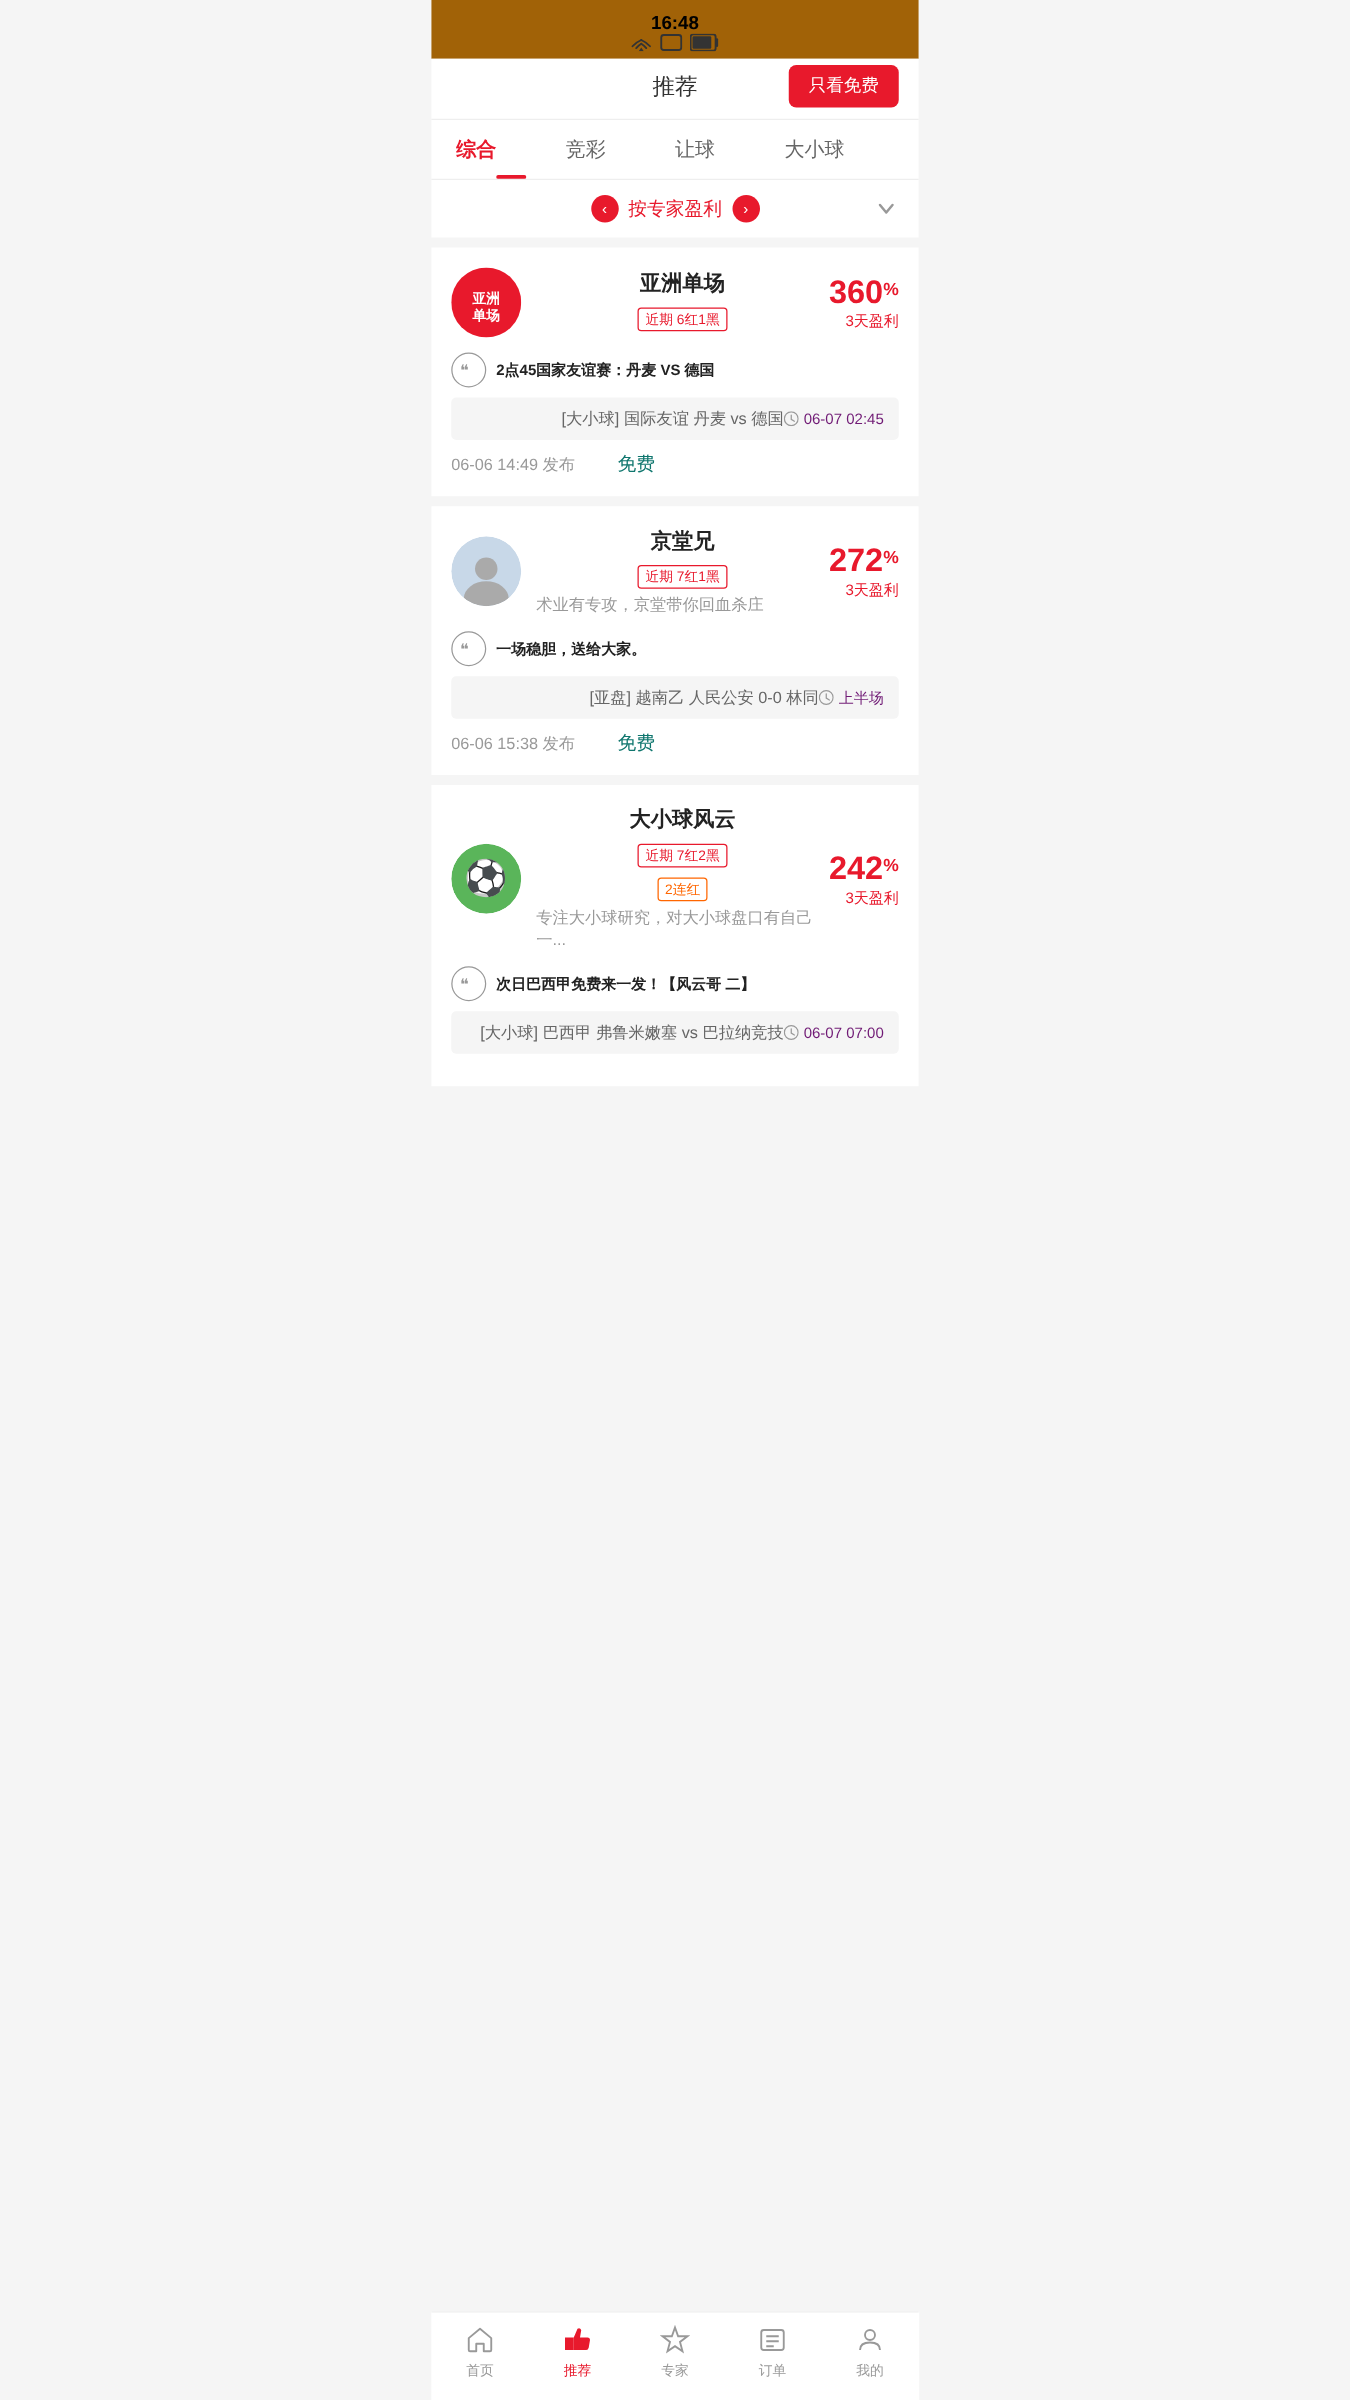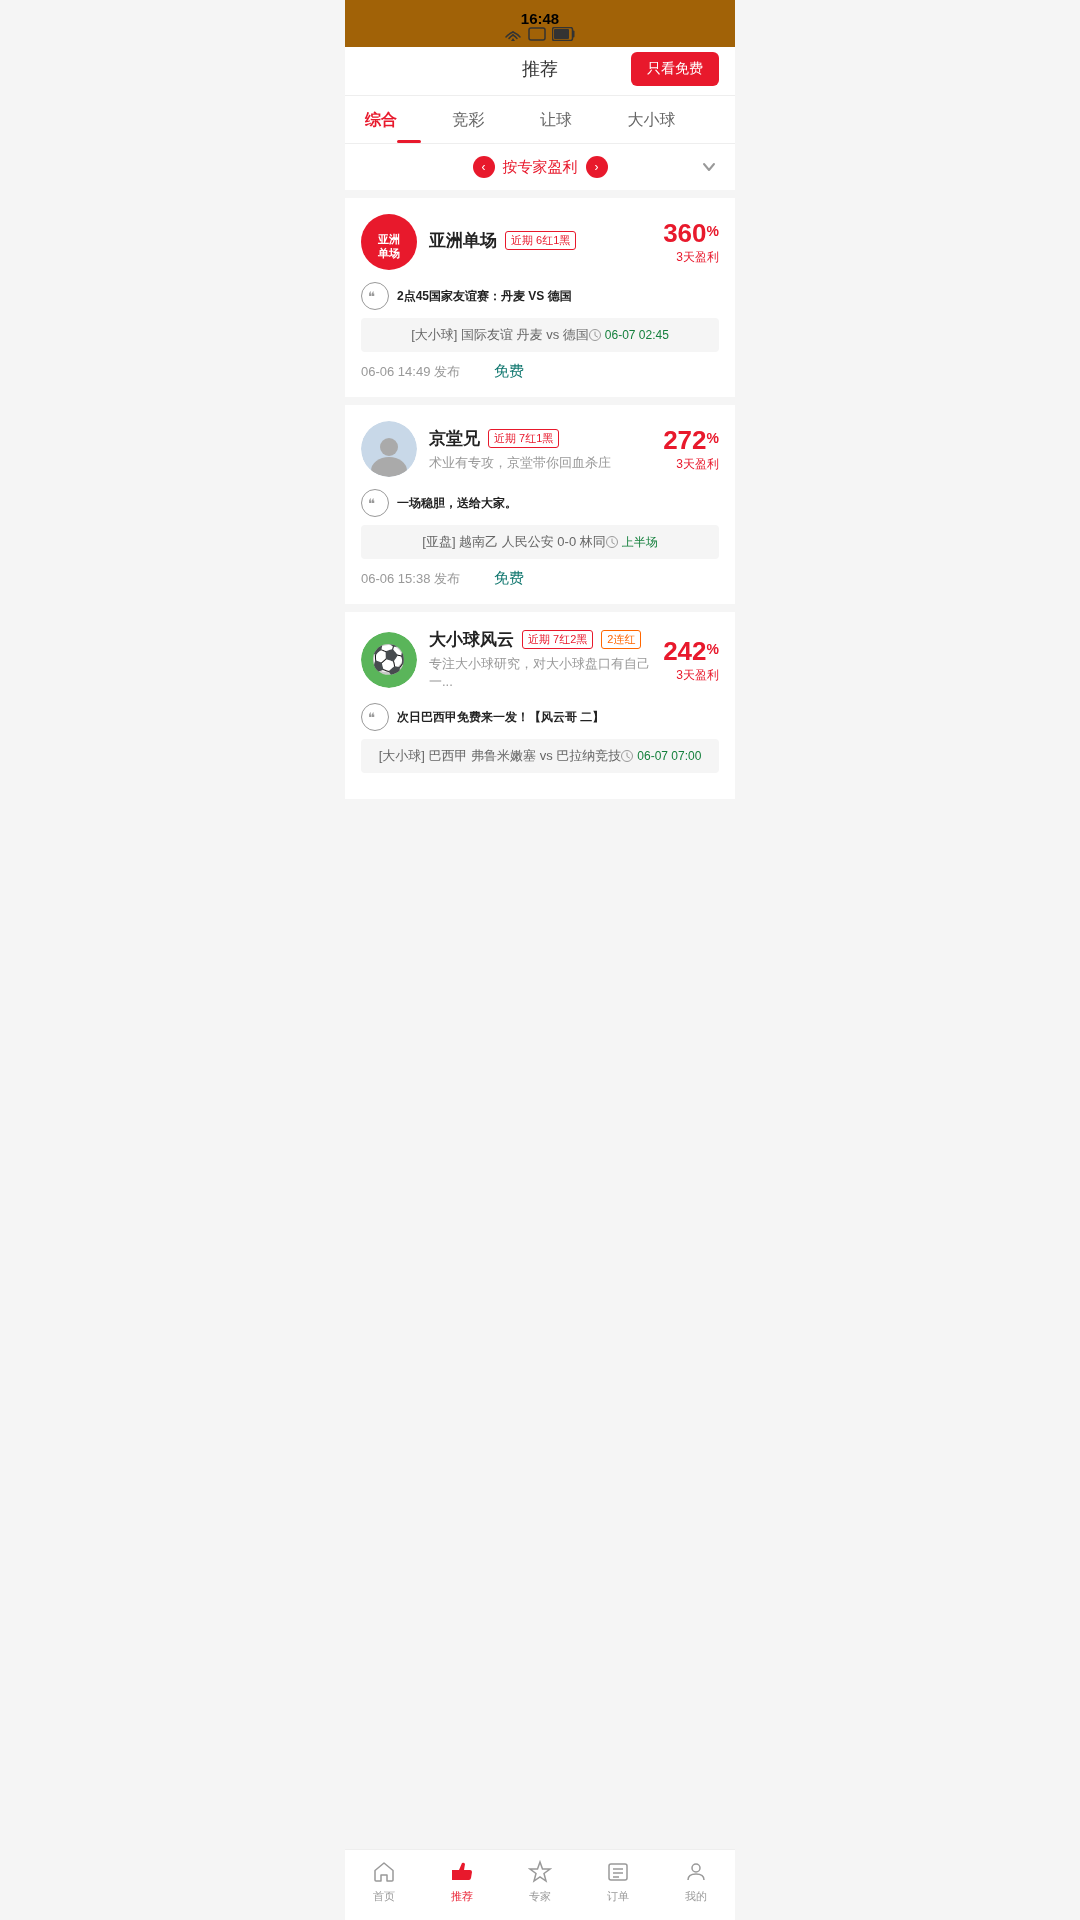--- a/index.html
+++ b/index.html
@@ -160,20 +160,21 @@
       font-weight: bold;
     }
     .expert-info {
       flex: 1;
     }
     .expert-name-row {
       display: flex;
       align-items: center;
       gap: 8px;
       margin-bottom: 4px;
+      flex-direction: column;
     }
     .expert-name {
       font-size: 17px;
       font-weight: 600;
       color: #222;
     }
     .badge {
       border: 1px solid #e8192c;
       color: #e8192c;
       font-size: 11px;
@@ -233,33 +234,33 @@
       font-size: 12px;
       color: #222;
       font-weight: 700;
     }
     .post-meta {
       background: #f5f5f5;
       padding: 8px 12px;
       border-radius: 4px;
       margin-bottom: 10px;
       display: flex;
-      justify-content: center;
+      justify-content: flex-end;
       align-items: center;
     }
     .post-meta-left {
       font-size: 13px;
       color: #666;
     }
     .post-meta-right {
       display: flex;
       align-items: center;
       gap: 4px;
       font-size: 12px;
-      color: #15803d;
+      color: #701a75;
     }
     .post-footer {
       display: flex;
       justify-content: flex-start;
       align-items: center;
       gap: 34px;
     }
     .post-time {
       font-size: 13px;
       color: #999;

